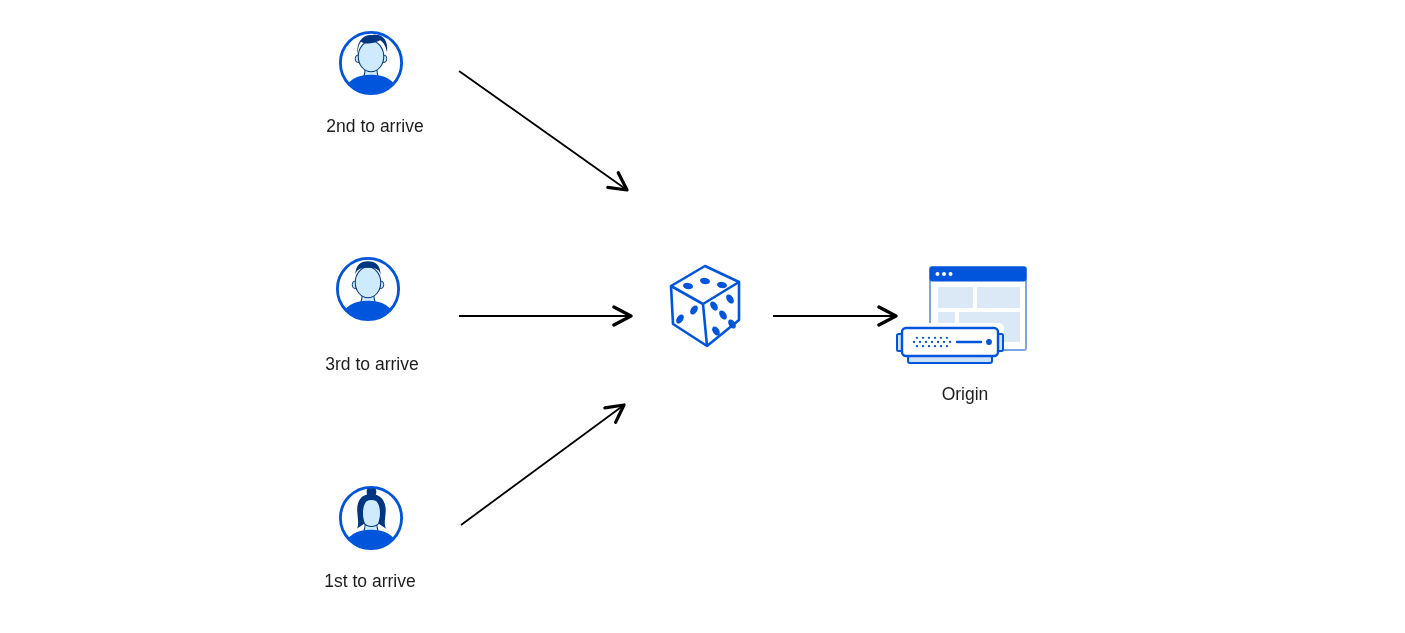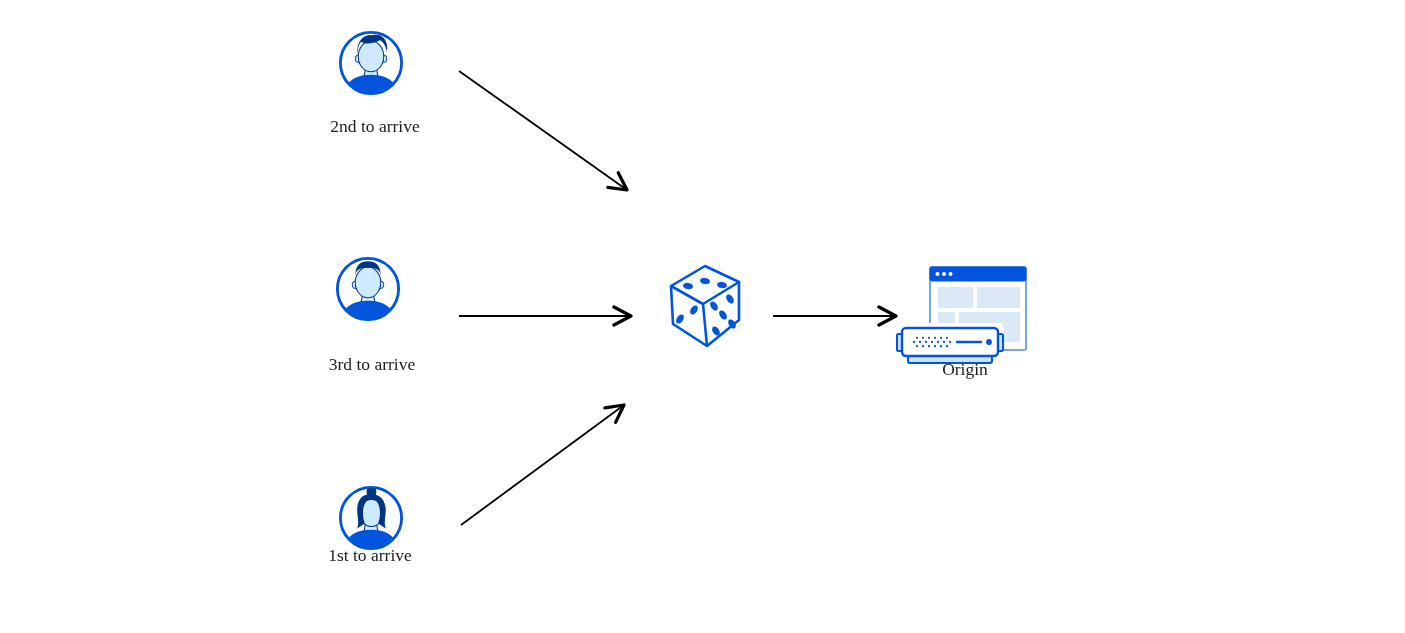--- a/index.html
+++ b/index.html
@@ -2,21 +2,21 @@
 <html style="--primary-blue: #0055dc; --navy: #003681; --face-blue: #cdeafe; --panel-blue: #dbe9f7; --light-blue-fill: #cfe3f8; --window-border-blue: #7aa5e6; --arrow-black: #000000; --text-color: #1d1d1f; --white: #ffffff;"><head>
 <meta charset="utf-8">
 <style>
   :root{
     --primary-blue:#0055dc; --navy:#003681; --face-blue:#cdeafe;
     --panel-blue:#dbe9f7; --light-blue-fill:#cfe3f8; --window-border-blue:#7aa5e6;
     --arrow-black:#000000; --text-color:#1d1d1f; --white:#ffffff;
   }
   html,body{margin:0;padding:0;background:var(--white);}
   .canvas{position:relative;width:1284px;height:633px;background:var(--white);
-    font-family:Liberation Serif, serif;overflow:hidden;}
+    font-family:Liberation Sans, sans-serif;overflow:hidden;}
   .abs{position:absolute;}
   .node-label{position:absolute;transform:translateX(-50%);white-space:nowrap;
     font-size:17.5px;line-height:21px;color:var(--text-color);}
   svg{display:block;}
 </style>
 </head>
 <body>
 
 <div class="canvas">
 
@@ -76,21 +76,21 @@
       </defs>
     <circle cx="36" cy="36" r="32.4" style="fill:var(--white);stroke:var(--primary-blue);stroke-width:3"></circle>
     <g clip-path="url(#c3)">
       <path d="M30,38 C30,46 29,50 27,53 L45,53 C43,50 42,46 42,38 Z" style="fill:var(--face-blue);stroke:var(--navy);stroke-width:1.1"></path>
       <path d="M6,72 C8,55 20,48.5 36,48.5 C52,48.5 64,55 66,72 Z" style="fill:var(--primary-blue)"></path>
       <ellipse cx="36.5" cy="8.5" rx="5.2" ry="6" style="fill:var(--navy)"></ellipse>
       <ellipse cx="36.5" cy="29.5" rx="12.8" ry="15.6" style="fill:var(--face-blue);stroke:var(--navy);stroke-width:1.1"></ellipse>
       <path d="M36,10.5 C25,10.5 20.5,19 21.5,30 C22,37.5 23.5,42.5 21,47.5 L29.5,41.5 C26.5,34 26.8,23.5 31,18.5 C34.5,16.5 38.5,16.5 42,18.5 C46.2,23.5 46.5,34 43.5,41.5 L52,47.5 C49.5,42.5 51,37.5 51.5,30 C52.5,19 47,10.5 36,10.5 Z" style="fill:var(--navy)"></path>
     </g>
   </svg>
-  <div class="node-label" style="left:370px;top:545px">1st to arrive</div>
+  <div class="node-label" style="left:370px;top:571px">1st to arrive</div>
 
   <svg class="abs" style="left:666px;top:262px" width="78" height="88" viewBox="0 0 78 88">
     <path d="M39,4 L73,20 L73,58 L41,84 L7,62 L5,24 Z" style="fill:var(--white);stroke:var(--primary-blue);stroke-width:2.6;stroke-linejoin:round"></path>
     <path d="M5,24 L37,42 M73,20 L37,42 M37,42 L41,84" style="fill:none;stroke:var(--primary-blue);stroke-width:2.6;stroke-linejoin:round"></path>
 
     <ellipse cx="22" cy="24" rx="5" ry="3.1" transform="rotate(8 22 24)" style="fill:var(--primary-blue)"></ellipse>
     <ellipse cx="39" cy="19" rx="5" ry="3.1" transform="rotate(8 39 19)" style="fill:var(--primary-blue)"></ellipse>
     <ellipse cx="56" cy="23" rx="5" ry="3.1" transform="rotate(8 56 23)" style="fill:var(--primary-blue)"></ellipse>
 
     <ellipse cx="14" cy="57" rx="3.2" ry="5" transform="rotate(34 14 57)" style="fill:var(--primary-blue)"></ellipse>
@@ -137,15 +137,15 @@
       <circle cx="23" cy="80.2" r="1.15"></circle>
         <circle cx="29" cy="80.2" r="1.15"></circle>
         <circle cx="35" cy="80.2" r="1.15"></circle>
         <circle cx="41" cy="80.2" r="1.15"></circle>
         <circle cx="47" cy="80.2" r="1.15"></circle>
         <circle cx="53" cy="80.2" r="1.15"></circle>
     </g>
     <line x1="63" y1="76" x2="87" y2="76" style="stroke:var(--primary-blue);stroke-width:2.4;stroke-linecap:round"></line>
     <circle cx="95" cy="76" r="2.9" style="fill:var(--primary-blue)"></circle>
   </svg>
-  <div class="node-label" style="left:965px;top:359px">Origin</div>
+  <div class="node-label" style="left:965px;top:384px">Origin</div>
 
 </div>
 
 </body></html>

